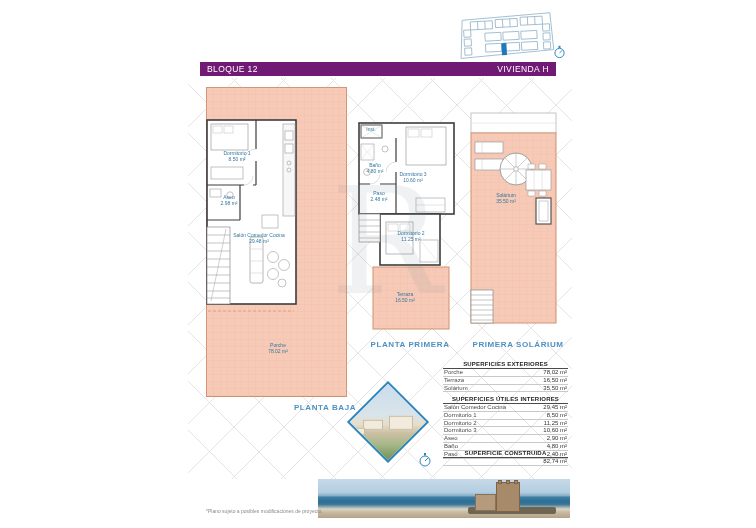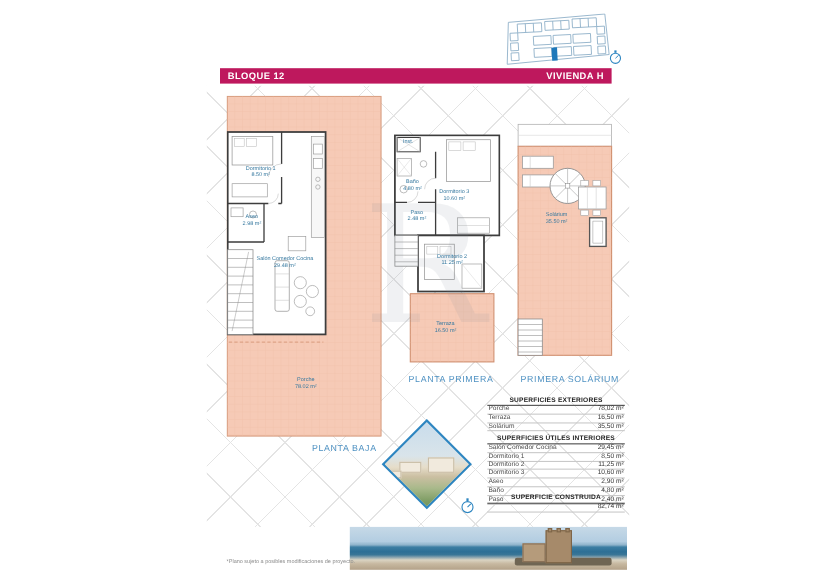--- a/index.html
+++ b/index.html
@@ -9,35 +9,35 @@
 
   .lattice {
     left:188px; top:78px; width:384px; height:401px; z-index:0;
     background:
       repeating-linear-gradient(45deg,  rgba(0,0,0,0) 0 34px, #e4e4e4 34px 35px),
       repeating-linear-gradient(135deg, rgba(0,0,0,0) 0 34px, #e4e4e4 34px 35px);
   }
 
   .header-bar {
     left:200px; top:62px; width:356px; height:14px; z-index:3;
-    background:#be185d; color:#fff; display:flex; justify-content:space-between;
-    align-items:center; padding:0 7px; font-size:8.5px; font-weight:bold; letter-spacing:.4px;
+    background:#701a75; color:#fff; display:flex; justify-content:space-between;
+    align-items:center; padding:0 7px; font-size:8.5px; font-weight:normal; letter-spacing:.4px;
   }
 
   svg.plan, svg.deco { position:absolute; z-index:2; }
 
   .rlabel {
     position:absolute; z-index:6; transform:translate(-50%,-50%);
     text-align:center; font-size:5px; line-height:5.6px; color:#35789f; white-space:nowrap;
   }
   .rlabel span { display:block; }
 
   .ptitle {
     position:absolute; z-index:4; transform:translateX(-50%);
-    font-size:8px; font-weight:normal; letter-spacing:.6px; color:#4e91c2; white-space:nowrap;
+    font-size:8px; font-weight:bold; letter-spacing:.6px; color:#4e91c2; white-space:nowrap;
   }
 
   .stable { position:absolute; width:125px; z-index:4; background:transparent; }
   .thead {
     font-size:6px; font-weight:bold; color:#1d1d1d; text-align:center;
     border-bottom:1px solid #4a4a4a; padding-bottom:1px; letter-spacing:.2px;
   }
   .trow {
     display:flex; justify-content:space-between; font-size:6px; line-height:6.8px;
     border-bottom:1px solid #c9c9c9; color:#4a4a4a; padding:0 1px;
@@ -270,21 +270,21 @@
   </div>
   <div class="rlabel" style="left:405px;top:298px">
     <span>Terraza</span>
     <span>16.50 m²</span>
   </div>
   <div class="rlabel" style="left:506px;top:199px">
     <span>Solárium</span>
     <span>35.50 m²</span>
   </div>
 
-  <div class="ptitle" style="left:313px;top:403px">PLANTA BAJA</div>
+  <div class="ptitle" style="left:325px;top:403px">PLANTA BAJA</div>
   <div class="ptitle" style="left:410px;top:340px">PLANTA PRIMERA</div>
   <div class="ptitle" style="left:518px;top:340px">PRIMERA SOLÁRIUM</div>
 
   <div class="stable" style="left:443px;top:361px">
     <div class="thead">SUPERFICIES EXTERIORES</div>
     <div class="trow">
       <span>Porche</span>
       <span class="val">78,02 m²</span>
     </div>
     <div class="trow">

